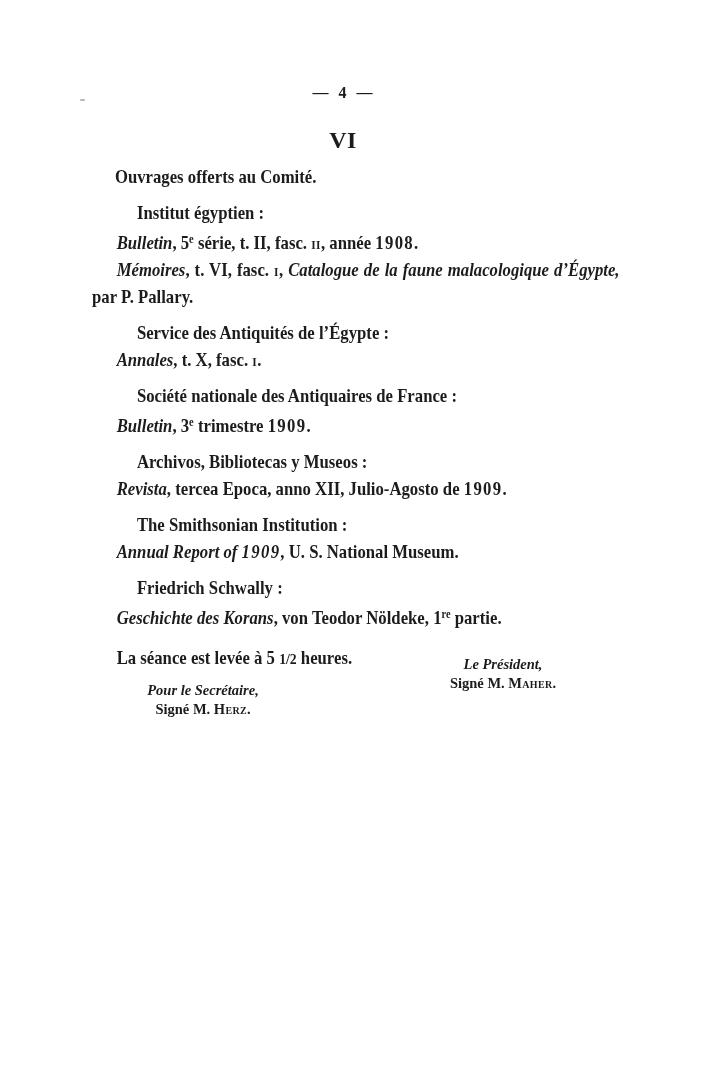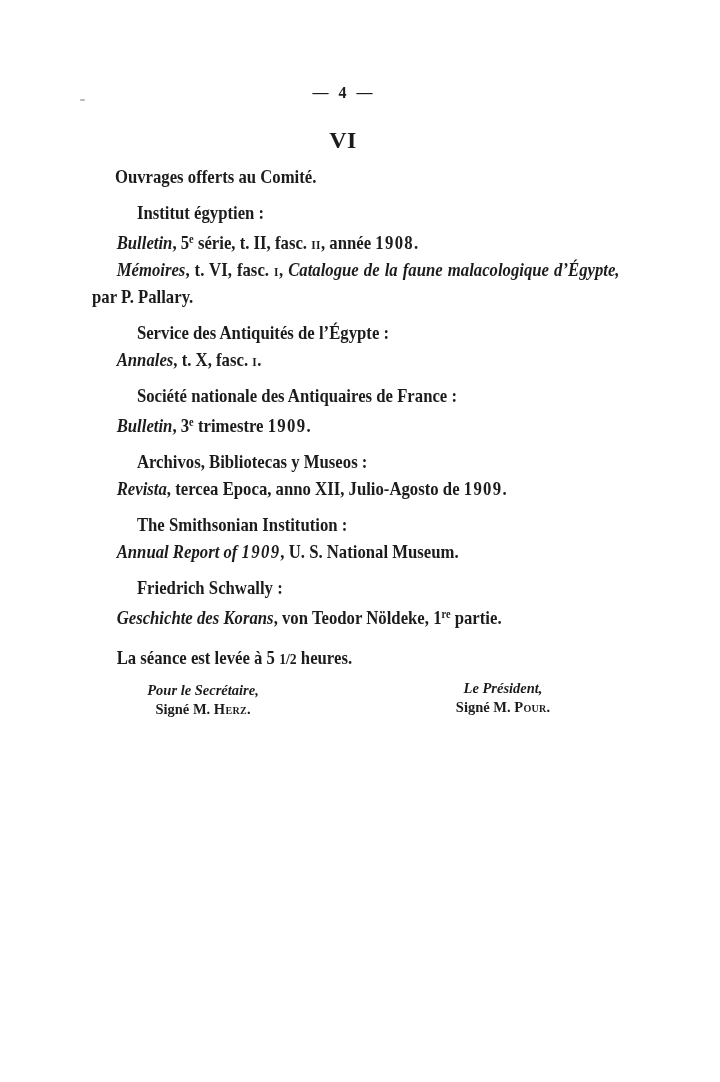--- a/index.html
+++ b/index.html
@@ -75,21 +75,21 @@
 
   .sig {
     position: absolute;
     text-align: center;
     font-size: 14.5px;
     line-height: 19px;
     white-space: nowrap;
   }
   .sig .role { font-style: italic; text-align: center; }
   .sig-left   { left: 138px; top: 681px; width: 130px; }
-  .sig-right  { left: 438px; top: 679px; width: 130px; }
+  .sig-right  { left: 438px; top: 655px; width: 130px; }
   .sig-center { left: 252px; top: 721px; width: 185px; }
   .name { font-variant: small-caps; letter-spacing: 0.3px; text-align: center; }
 </style>
 </head>
 <body>
 
 <div class="page">
 
   <div class="artifact"></div>
 
@@ -116,17 +116,17 @@
       <div class="line l-closing"><span>La séance est levée à 5 </span><span class="frac">1/2</span><span> heures.</span></div>
     </div>
 
   <div class="sig sig-left">
     <div class="role">Pour le Secrétaire,</div>
     <div class="signed"><span>Signé M. </span><span class="name">Herz</span><span>.</span></div>
   </div>
 
   <div class="sig sig-right">
     <div class="role">Le Président,</div>
-    <div class="signed"><span>Signé M. </span><span class="name">Pour</span><span>.</span></div>
+    <div class="signed"><span>Signé M. </span><span class="name">Maher</span><span>.</span></div>
   </div>
 
 
 </div>
 
 </body></html>

